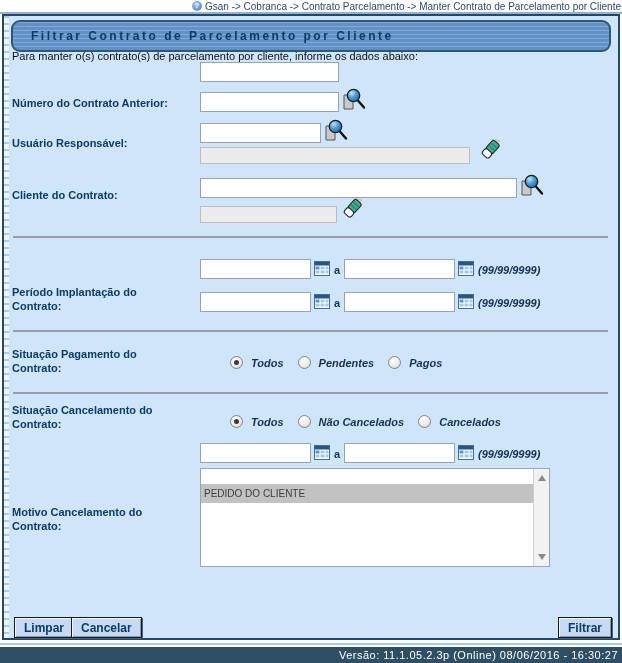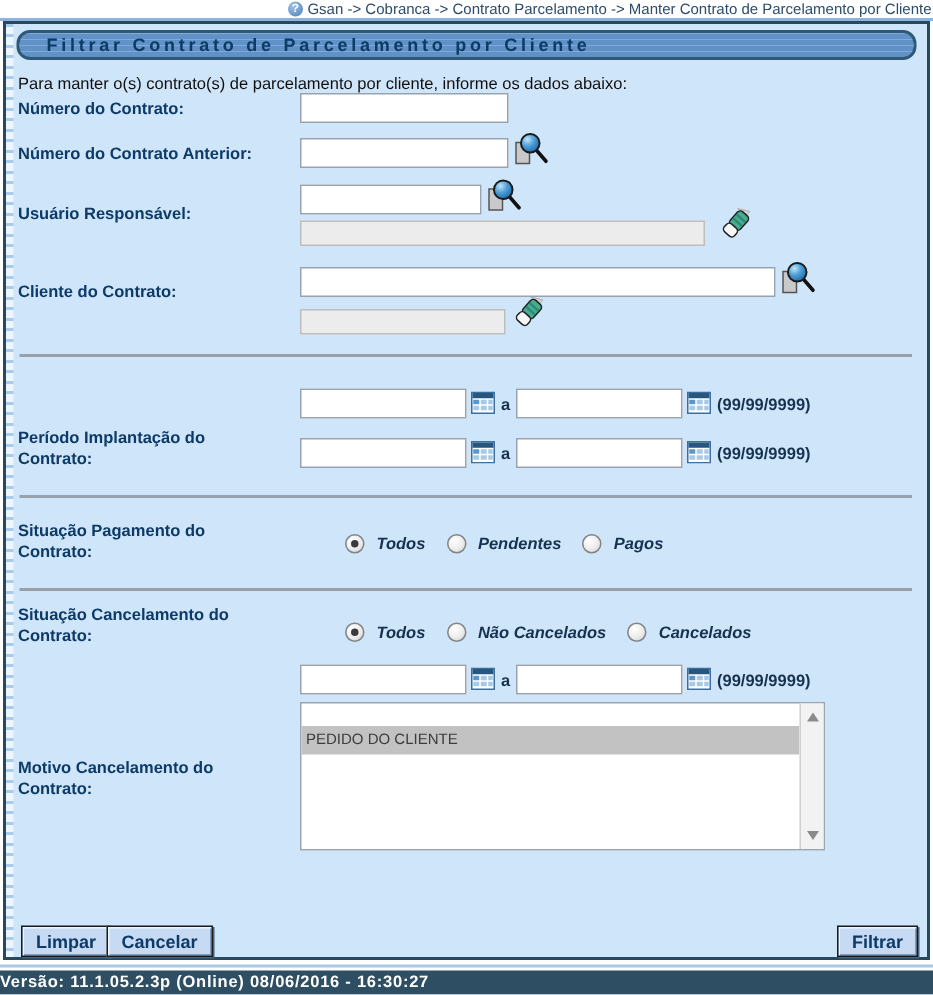--- a/index.html
+++ b/index.html
@@ -27,21 +27,21 @@
   
   .win {
     position:absolute; left:2px; top:14px; width:618px; height:626px;
     border:2px solid #27485f; background:#cfe5fa;
   }
   .win::before { 
     content:""; position:absolute; left:0; top:0; bottom:0; width:5px;
     background:repeating-linear-gradient(180deg,#a9cbec 0 2px,#eef5fd 2px 7px);
   }
   .titlebar {
-    position:absolute; left:7px; right:7px; top:4px; height:20px;
+    position:absolute; left:7px; right:7px; top:4px; height:32px;
     border:2px solid #2f5876; border-radius:9px;
     background:repeating-linear-gradient(180deg,#81aad9 0 1px,#6192c7 1px 4px);
     display:flex; align-items:center; padding-left:18px;
   }
   .title { color:#0d3a66; font-weight:bold; font-size:12px; letter-spacing:2.5px; }
   .desc { position:absolute; left:8px; top:34px; font-size:11px; color:#101010; }
 
   .lbl { position:absolute; left:8px; width:182px; font-size:11px; line-height:14px;
          font-weight:bold; color:#0d3a66; }
   .txt {
@@ -58,21 +58,21 @@
   input.radio {
     appearance:none; -webkit-appearance:none; width:13px; height:13px; margin:0 2px 0 0;
     border-radius:50%; border:1px solid #848484; position:relative;
     background:radial-gradient(circle at 35% 30%, #ffffff 0%, #ececec 55%, #cfcfcf 100%);
   }
   input.radio:checked::after {
     content:""; position:absolute; left:3px; top:3px; width:5px; height:5px;
     border-radius:50%; background:#3a3a3a;
   }
   .dsep { position:absolute; font-size:11px; font-weight:bold; color:#17324f; }
-  .hint { position:absolute; font-size:11px; font-weight:bold; color:#17324f; }
+  .hint { position:absolute; font-size:11px; font-weight:bold; color:#17324f;font-style:italic; }
 
   
   .listbox {
     position:absolute; left:196px; top:452px; width:350px; height:99px;
     background:#fff; border:1px solid #9aa5b1;
   }
   .list-inner { position:absolute; left:0; top:0; right:16px; bottom:0; overflow:hidden; }
   .list-row { height:15px; font-size:10px; color:#444; padding-left:3px; line-height:15px; }
   .list-row.sel { background:#c2c2c2; color:#3c3c3c; height:19px; line-height:19px; }
   .vscroll {
@@ -90,22 +90,22 @@
     background:#c6daf3; border:1px solid #1a1a1a;
     box-shadow: inset 1px 1px 0 #eef5ff, inset -1px -1px 0 #7d9cc0, 1px 1px 0 #44617e;
     color:#0d3a66; font-weight:bold; font-size:12px;
     font-family:"Liberation Sans",sans-serif; cursor:pointer;
   }
 
   
   .prefoot-line { position:absolute; left:0; right:0; top:643px; height:2px; background:#aac8e8; }
   .footer {
     position:absolute; left:0; right:0; bottom:0; height:16px; background:#2e4f63;
-    color:#ffffff; font-size:11px; font-weight:bold; letter-spacing:0.5px;
-    display:flex; align-items:center; padding-right:4px;
+    color:#ffffff; font-size:11px; font-weight:normal; letter-spacing:0.5px;
+    display:flex; align-items:center; justify-content:flex-end; padding-right:4px;
   }
 </style>
 </head>
 <body>
 
 <svg width="0" height="0" style="position:absolute">
   <defs>
     <radialGradient id="lens" cx="0.35" cy="0.3" r="0.8">
       <stop offset="0" stop-color="#bfe6f8"></stop>
       <stop offset="0.45" stop-color="#4f9fd6"></stop>
@@ -120,21 +120,20 @@
 </div>
 <div class="crumb-line"></div>
 
 <div class="win">
 
   <div class="titlebar">
     <span class="title">Filtrar Contrato de Parcelamento por Cliente</span>
   </div>
   <div class="desc">Para manter o(s) contrato(s) de parcelamento por cliente, informe os dados abaixo:</div>
 
-  <div class="lbl" style="top:50px">Número do Contrato:</div>
   <input class="txt" style="left: 196px; top: 46px; width: 139px;" type="text" value="">
 
   <div class="lbl" style="top:80px">Número do Contrato Anterior:</div>
   <input class="txt" style="left: 196px; top: 76px; width: 139px;" type="text" value="">
   <span class="ico" style="left:337px; top:72px">
     <svg width="26" height="24" viewBox="0 0 26 24">
       <path d="M3 7 L10 7 L12 9 L12 21 L3 21 Z" fill="#c9c9c9" stroke="#555" stroke-width="1"></path>
       <line x1="16.5" y1="12" x2="23" y2="19.5" stroke="#111" stroke-width="2.4" stroke-linecap="round"></line>
       <circle cx="12.5" cy="7.5" r="6.2" fill="url(#lens)" stroke="#1a1a1a" stroke-width="1.3"></circle>
     </svg>

